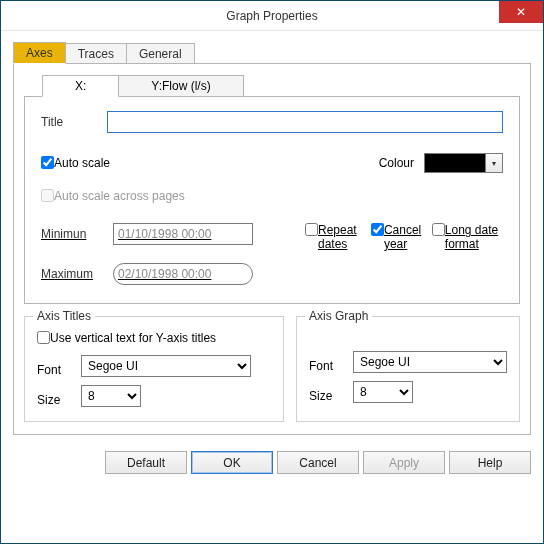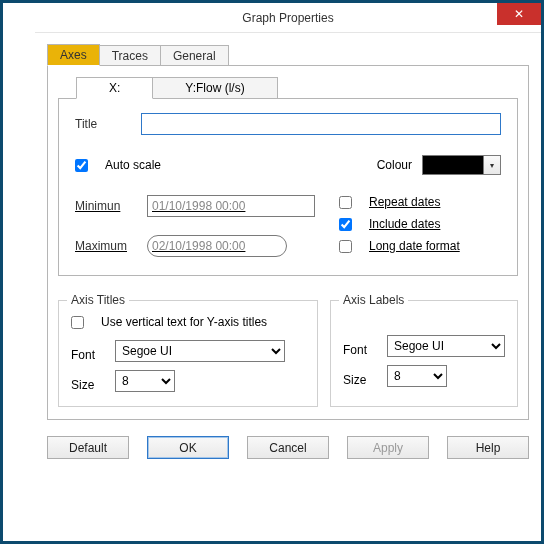--- a/index.html
+++ b/index.html
@@ -1,54 +1,54 @@
 <!DOCTYPE html>
 <html><head>
 <meta charset="utf-8">
 <style>
   * { box-sizing: border-box; font-family: "Segoe UI", Tahoma, sans-serif; font-size: 12px; }
   body { margin: 0; background: #fff; }
-  .window { width: 544px; height: 544px; border: 3px solid #0c4a6e; background: #fff; position: relative; padding-left: 32px; }
+  .window { width: 544px; height: 544px; border: 1px solid #0c4a6e; background: #fff; position: relative; }
   .titlebar { height: 30px; background: #fff; border-bottom: 1px solid #e5e5e5; display: flex; align-items: center; justify-content: center; position: relative; }
   .titlebar .title { color: #333; }
   .close-btn { position: absolute; right: 0; top: 0; width: 44px; height: 22px; background: #c9302c; color: #fff; display: flex; align-items: center; justify-content: center; font-size: 14px; line-height: 1; cursor: default; }
   .content { padding: 10px 12px 8px; }
   .tabstrip { display: flex; align-items: flex-end; position: relative; height: 22px; }
   .tab { padding: 3px 12px; border: 1px solid #b5b5b5; border-bottom: none; background: #f4f4f4; color: #333; margin-right: -1px; position: relative; top: 1px; }
   .tab.active { background: #eab308; border-bottom: 1px solid #fff; z-index: 2; }
   .tabpanel { border: 1px solid #b5b5b5; padding: 10px 10px 12px; position: relative; }
   .innertabs { display: flex; margin-left: 18px; }
   .innertab { padding: 3px 32px; border: 1px solid #b5b5b5; background: #f4f4f4; margin-right: -1px; position: relative; top: 1px; }
   .innertab.active { background: #fff; border-bottom: 1px solid #fff; z-index: 2; }
   .innerpanel { border: 1px solid #b5b5b5; padding: 14px 16px 18px; }
   .row { display: flex; align-items: center; margin-bottom: 20px; }
   .lbl { width: 66px; color: #333; }
   .lbl2 { width: 72px; color: #333; }
   .txt { border: 1px solid #7a7a7a; height: 22px; padding: 2px 4px; background: #fff; }
   .txt.hl { border: 1px solid #2e78c9; outline: none; }
   .txt.disabled { color: #888; background: #fff; }
-  .chk { display: inline-flex; align-items: flex-end; gap: 17px; }
+  .chk { display: inline-flex; align-items: flex-start; gap: 0; }
   .chk input { width: 13px; height: 13px; margin: 0; }
   .disabled-text { color: #9a9a9a; }
   .colorpick { display: flex; align-items: center; }
   .colorbox { width: 62px; height: 20px; background: #000; border: 1px solid #7a7a7a; }
   .colorbtn { width: 17px; height: 20px; border: 1px solid #7a7a7a; border-left: none; background: linear-gradient(#fafafa,#e8e8e8); display: flex; align-items: center; justify-content: center; }
   .colorbtn::after { content: "▾"; font-size: 8px; color: #333; }
-  .fieldsets { display: flex; gap: 12px; margin-top: 24px; }
+  .fieldsets { display: flex; gap: 12px; margin-top: 12px; }
   .fset { border: 1px solid #cfcfcf; padding: 10px 12px 14px; position: relative; }
   .fset .legend { position: absolute; top: -8px; left: 8px; background: #fff; padding: 0 4px; color: #333; }
   .fset.left { flex: 0 0 260px; }
   .fset.right { flex: 1; }
   .sel { border: 1px solid #7a7a7a; height: 22px; background: #fff; padding: 0 2px; }
-  .buttons { display: flex; gap: 16px; justify-content: space-between; padding: 8px 12px 12px; }
+  .buttons { display: flex; gap: 4px; justify-content: flex-end; padding: 8px 12px 12px; }
   .btn { width: 82px; height: 23px; border: 1px solid #adadad; background: linear-gradient(#f8f8f8,#e9e9e9); color: #222; display: flex; align-items: center; justify-content: center; cursor: default; }
   .btn.default-btn { border: 1px solid #2e78c9; box-shadow: inset 0 0 0 1px #a3c6ea; }
   .btn.disabled { color: #9a9a9a; }
   .spacer-flex { flex: 1; }
-  .rightcol-checks { display: flex; flex-direction: column; gap: 8px; }
+  .rightcol-checks { display: flex; flex-direction: row; gap: 8px; }
   .minmax-grid { display: flex; gap: 24px; align-items: flex-start; margin-top: 16px; text-decoration: underline; }
   .minmax-left { flex: 0 0 240px; display: flex; flex-direction: column; gap: 18px; }
   .fset-row { display: flex; align-items: flex-end; gap: 10px; margin-top: 8px; }
   .fset-lbl { width: 34px; }
 </style>
 </head>
 <body>
 
 <div class="window">
   <div class="titlebar">
@@ -83,40 +83,46 @@
             <span>Auto scale</span>
           </label>
           <div class="spacer-flex"></div>
           <span style="margin-right:10px">Colour</span>
           <div class="colorpick">
             <div class="colorbox"></div>
             <div class="colorbtn"></div>
           </div>
         </div>
 
+        <div class="row" style="margin-top:-4px">
+          <label class="chk">
+            <input type="checkbox" disabled="" style="">
+            <span class="disabled-text">Auto scale across pages</span>
+          </label>
+        </div>
 
         <div class="minmax-grid">
           <div class="minmax-left">
             <div class="row" style="margin:0">
               <span class="lbl2">Minimun</span>
-              <input class="txt disabled" style="width: 168px;" disabled="" value="01/10/1998 00:00">
+              <input class="txt disabled" style="width: 140px;" disabled="" value="01/10/1998 00:00">
             </div>
             <div class="row" style="margin:0">
               <span class="lbl2">Maximum</span>
               <input class="txt disabled" style="width: 140px; border-radius: 11px;" disabled="" value="02/10/1998 00:00">
             </div>
           </div>
           <div class="rightcol-checks">
             <label class="chk">
               <input type="checkbox" style="">
               <span>Repeat dates</span>
             </label>
             <label class="chk">
               <input type="checkbox" checked="" style="">
-              <span>Include dates</span>
+              <span>Cancel year</span>
             </label>
             <label class="chk">
               <input type="checkbox" style="">
               <span>Long date format</span>
             </label>
           </div>
         </div>
 
       </div>
 
@@ -135,21 +141,21 @@
           </div>
           <div class="fset-row">
             <span class="fset-lbl">Size</span>
             <select class="sel" style="width:60px">
               <option>8</option>
             </select>
           </div>
         </div>
 
         <div class="fset right">
-          <span class="legend">Axis Labels</span>
+          <span class="legend">Axis Graph</span>
           <div class="fset-row" style="margin-top:24px">
             <span class="fset-lbl">Font</span>
             <select class="sel" style="flex:1">
               <option>Segoe UI</option>
             </select>
           </div>
           <div class="fset-row">
             <span class="fset-lbl">Size</span>
             <select class="sel" style="width:60px">
               <option>8</option>

